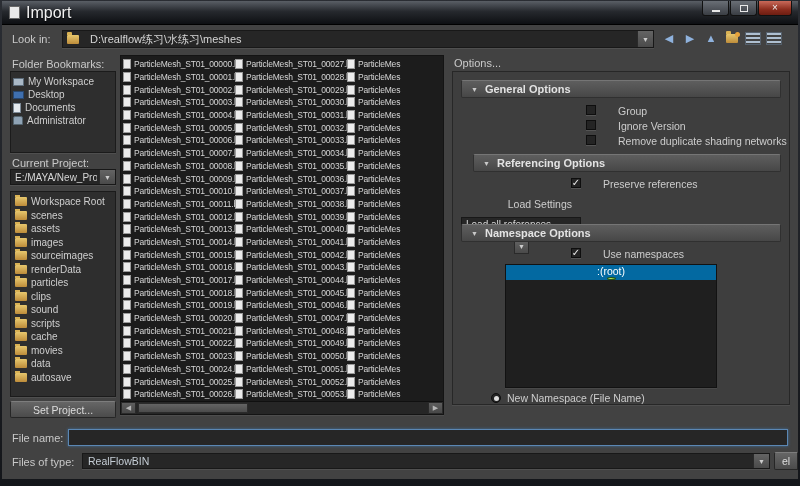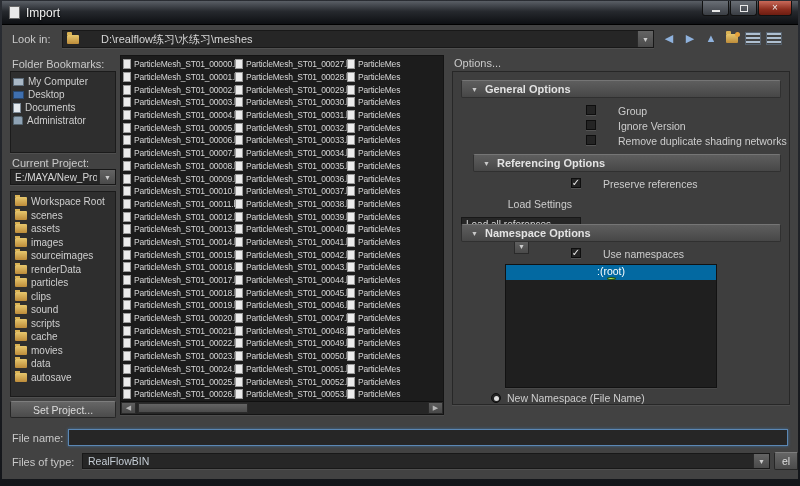--- a/index.html
+++ b/index.html
@@ -4,32 +4,32 @@
 <style>
   html,body{margin:0;padding:0;background:#888;}
   *{box-sizing:border-box;}
   .frame{position:relative;width:800px;height:486px;background:linear-gradient(180deg,#2a2d33,#14161a);font-family:"Liberation Sans",sans-serif;overflow:hidden;}
   .inner{position:absolute;left:2px;top:1px;right:2px;bottom:7px;background:#424242;overflow:hidden;}
   .lbl{color:#c9c9c9;font-size:11px;}
 
   
   .titlebar{position:absolute;left:0;top:0;right:0;height:24px;background:linear-gradient(180deg,#5a5f66,#26292e 45%,#0d0f12);display:flex;align-items:center;padding:0 7px;border-bottom:1px solid #000;}
   .title-icon{width:11px;height:13px;background:#e9e9e9;border:1px solid #666;margin-right:6px;}
-  .title-text{color:#f2f2f2;font-size:12px;text-shadow:0 1px 2px #000;}
+  .title-text{color:#f2f2f2;font-size:16px;text-shadow:0 1px 2px #000;}
   .winbtns{position:absolute;right:6px;top:0;display:flex;gap:1px;}
   .winbtn{width:27px;height:15px;border:1px solid #111;border-top:none;border-radius:0 0 3px 3px;background:linear-gradient(180deg,#6a6f76,#3a3e44);display:flex;align-items:center;justify-content:center;color:#eee;font-size:10px;line-height:10px;}
   .winbtn .minbar{width:8px;height:2px;background:#e8e8e8;margin-top:5px;}
   .winbtn .maxbox{width:8px;height:7px;border:1px solid #e8e8e8;}
   .winbtn.close{width:34px;background:linear-gradient(180deg,#c96a5a,#8c2d1e 60%,#6d1d12);}
 
   
   .lookin-label{position:absolute;left:10px;top:32px;}
   .combo{background:#262626;border:1px solid #181818;box-shadow:0 1px 0 rgba(255,255,255,.08);display:flex;align-items:center;color:#d6d6d6;font-size:11px;position:relative;}
   .combo .arrow-btn{position:absolute;right:0;top:0;bottom:0;width:16px;background:linear-gradient(180deg,#646464,#4a4a4a);border-left:1px solid #2a2a2a;display:flex;align-items:center;justify-content:center;color:#ccc;font-size:7px;}
-  .path-combo{position:absolute;left:60px;top:29px;width:592px;height:18px;padding:0 20px 0 4px;gap:22px;}
+  .path-combo{position:absolute;left:60px;top:29px;width:592px;height:18px;padding:0 20px 0 4px;gap:11px;}
   .folder-icon{width:12px;height:9px;background:linear-gradient(180deg,#e7c76d,#bd8c3a);border-radius:1px;position:relative;display:inline-block;flex:none;}
   .folder-icon::before{content:"";position:absolute;top:-3px;left:0;width:5px;height:3px;background:#d9b254;border-radius:1px 1px 0 0;}
   .navicons{position:absolute;left:658px;top:28px;display:flex;gap:3px;align-items:center;}
   .navbtn{width:18px;height:18px;display:flex;align-items:center;justify-content:center;color:#8fb2dd;font-size:11px;}
   .viewbtn{width:16px;height:13px;background:repeating-linear-gradient(180deg,#aebfd0 0 2px,transparent 2px 4px);border:1px solid #55606c;}
   .newfolder{position:relative;}
   .newfolder::after{content:"";position:absolute;top:-2px;right:-2px;width:5px;height:5px;background:#e7a33b;border-radius:50%;}
 
   
   .bm-title{position:absolute;left:10px;top:57px;}
@@ -134,21 +134,21 @@
         </div>
       <div class="navbtn">
           <span class="viewbtn"></span>
         </div>
     </div>
 
     <span class="lbl bm-title">Folder Bookmarks:</span>
     <div class="panel-box bookmarks">
       <div class="bm-row">
         <span class="icon-computer"></span>
-        <span>My Computer</span>
+        <span>My Workspace</span>
       </div>
       <div class="bm-row">
         <span class="icon-desktop"></span>
         <span>Desktop</span>
       </div>
       <div class="bm-row">
         <span class="icon-documents"></span>
         <span>Documents</span>
       </div>
       <div class="bm-row">

